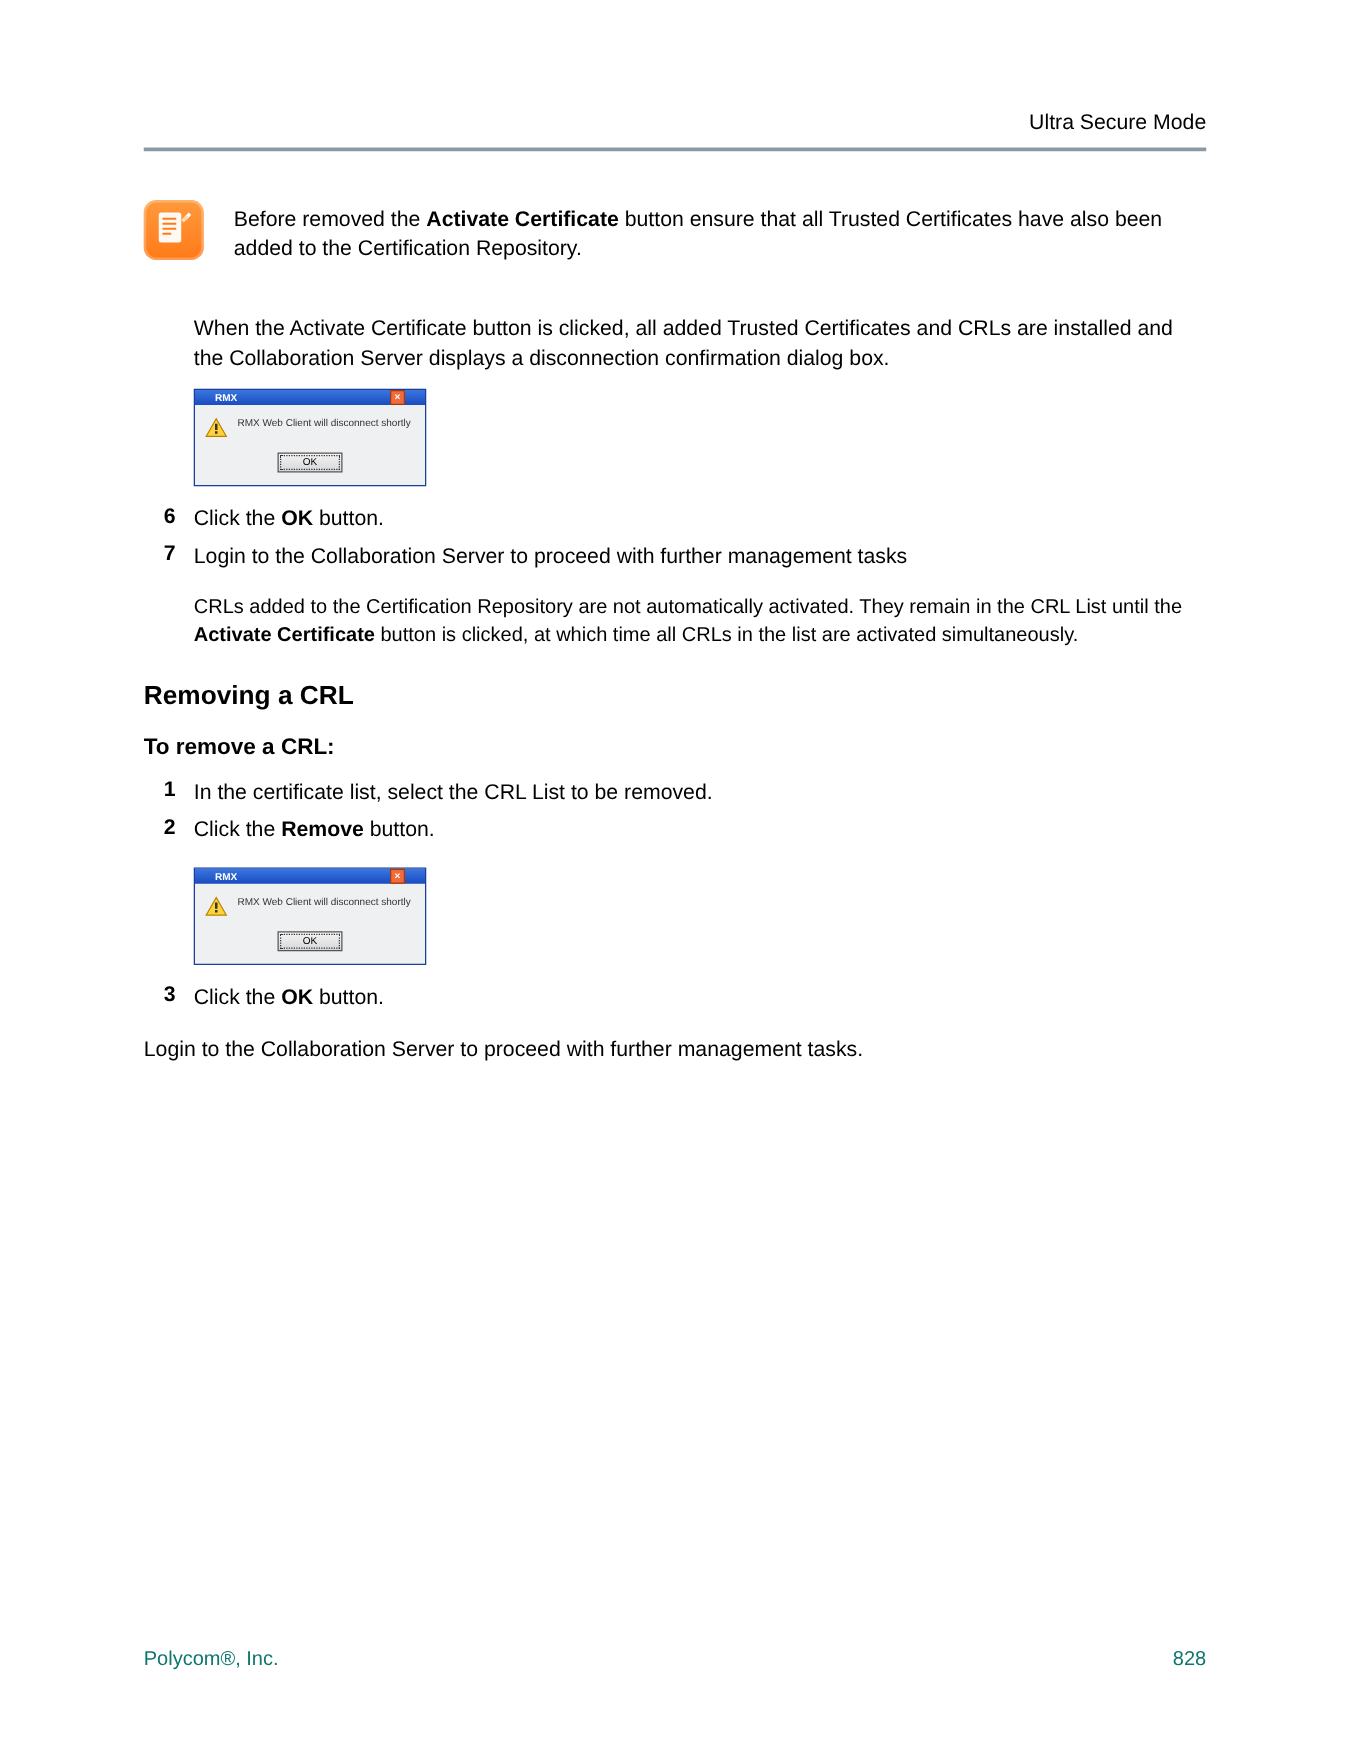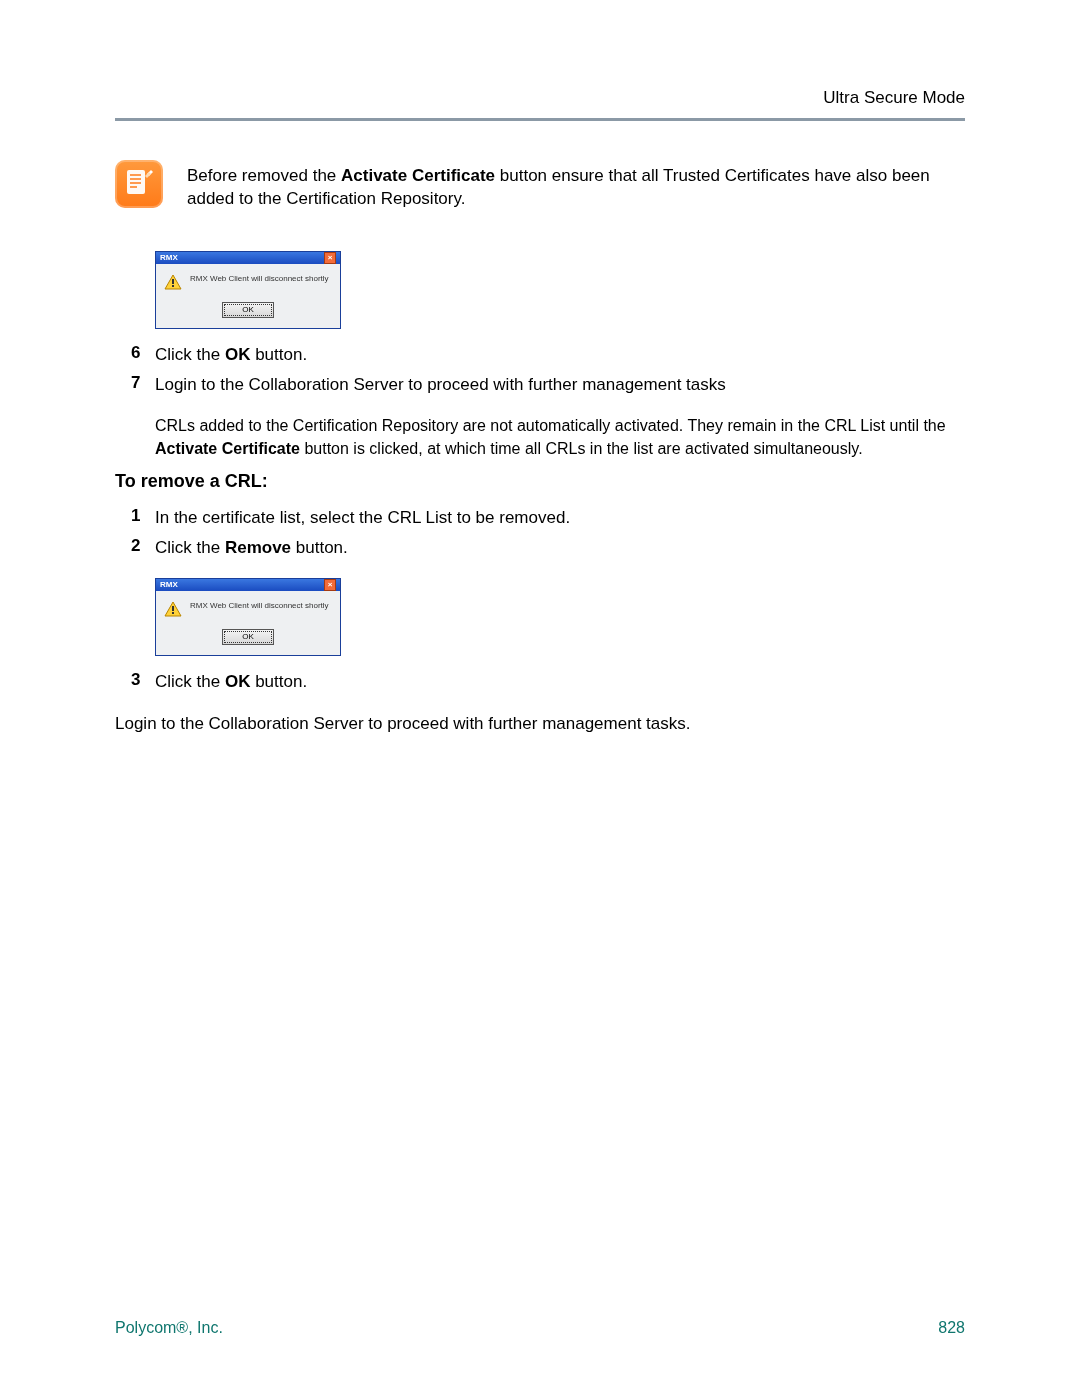--- a/index.html
+++ b/index.html
@@ -112,21 +112,21 @@
     background: #eef0f2;
     margin: 8px 0 14px 40px;
     font-size: 8px;
   }
   .dialog .titlebar {
     height: 12px;
     background: linear-gradient(180deg, #3a77e0 0%, #1a4bc0 100%);
     display: flex;
     justify-content: space-between;
     align-items: center;
-    padding: 0 4px;
+    padding: 0 16px;
     color: #fff;
     font-weight: bold;
     font-size: 8px;
   }
   .dialog .titlebar .close {
     width: 10px; height: 10px;
     background: #f26b3a;
     border: 1px solid #a43a12;
     display:flex; align-items:center; justify-content:center;
     color:#fff; font-size:8px; line-height:1;
@@ -195,20 +195,21 @@
           <line x1="7" y1="11" x2="18" y2="11" stroke="#ff7a18" stroke-width="1.5"></line>
           <line x1="7" y1="15" x2="18" y2="15" stroke="#ff7a18" stroke-width="1.5"></line>
           <line x1="7" y1="19" x2="14" y2="19" stroke="#ff7a18" stroke-width="1.5"></line>
         </svg>
       </div>
       <div class="note-text">
         <span>Before removed the </span><span class="bold">Activate Certificate</span><span> button ensure that all Trusted Certificates have also been added to the Certification Repository.</span>
       </div>
     </div>
 
+    <p class="body-p">When the Activate Certificate button is clicked, all added Trusted Certificates and CRLs are installed and the Collaboration Server displays a disconnection confirmation dialog box.</p>
 
     <div class="dialog">
       <div class="titlebar">
         <span>RMX</span>
         <span class="close">×</span>
       </div>
       <div class="dbody">
         <div class="warn">
           <svg width="18" height="16" viewBox="0 0 18 16">
             <polygon points="9,1 17,15 1,15" fill="#ffd23a" stroke="#b88400" stroke-width="1"></polygon>
@@ -232,20 +233,21 @@
       </li>
       <li>
         <span class="step-num">7</span>
         <span class="step-body">Login to the Collaboration Server to proceed with further management tasks</span>
       </li>
     </ol>
     <div class="step-follow">
       <span>CRLs added to the Certification Repository are not automatically activated. They remain in the CRL List until the </span><span class="bold">Activate Certificate</span><span> button is clicked, at which time all CRLs in the list are activated simultaneously.</span>
     </div>
 
+    <h2 class="section">Removing a CRL</h2>
     <h3 class="subhead">To remove a CRL:</h3>
 
     <ol class="steps">
       <li>
         <span class="step-num">1</span>
         <span class="step-body">In the certificate list, select the CRL List to be removed.</span>
       </li>
       <li>
         <span class="step-num">2</span>
         <span class="step-body">

